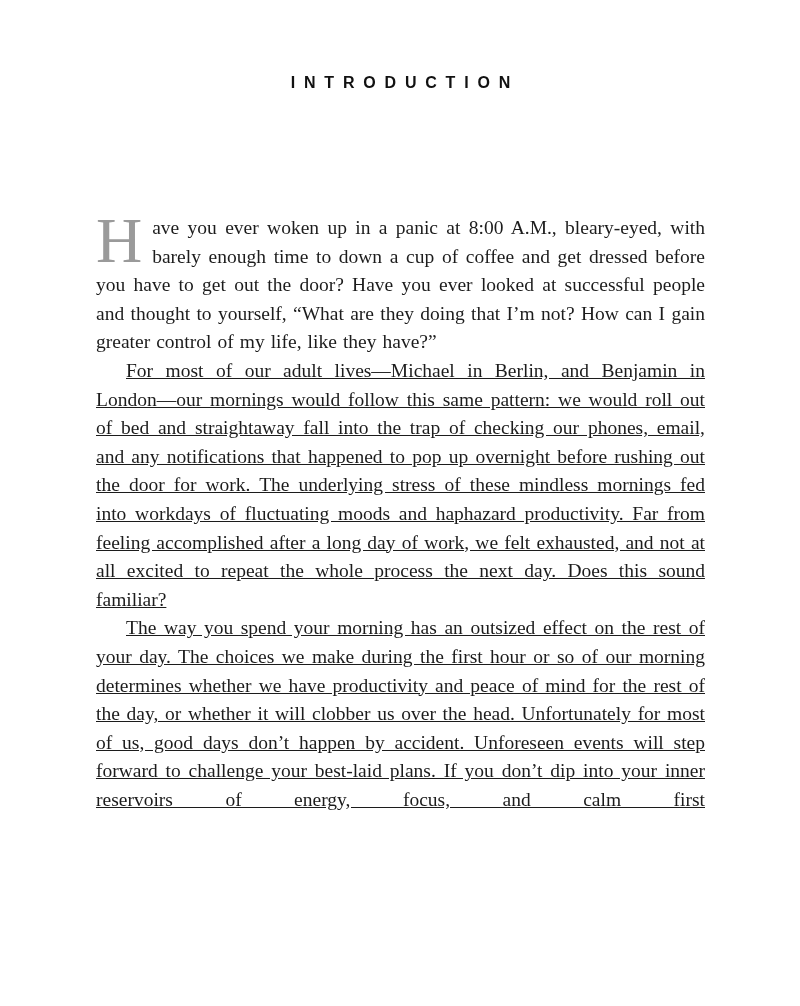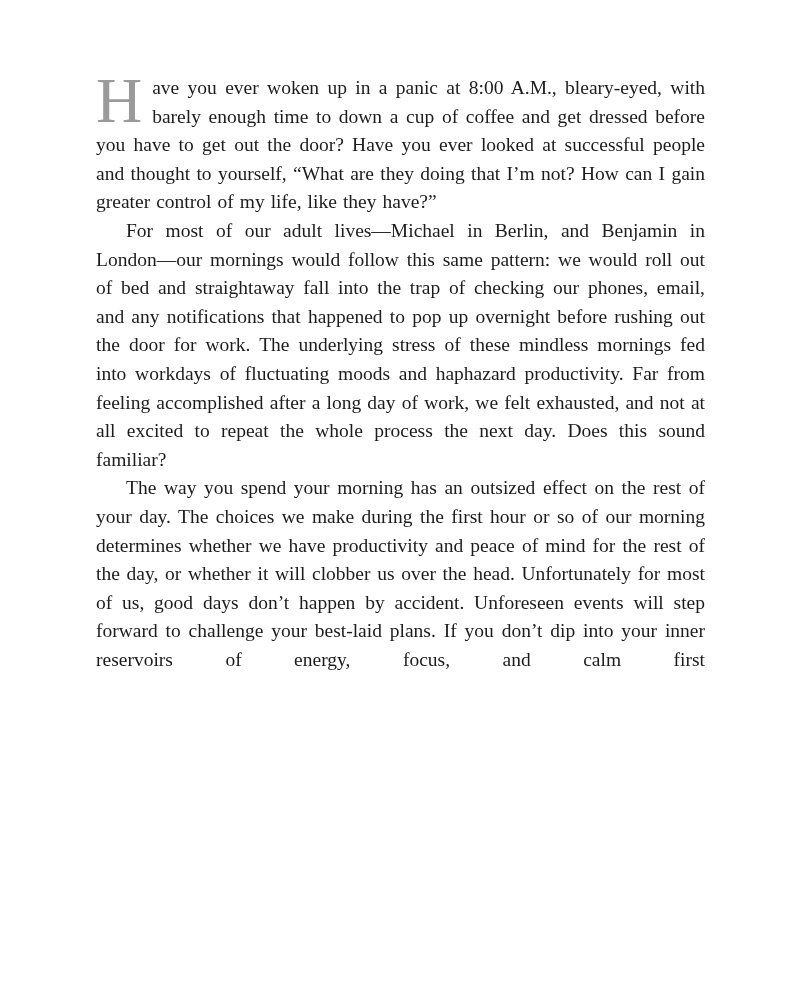--- a/index.html
+++ b/index.html
@@ -35,38 +35,40 @@
     text-align: justify;
     hyphens: auto;
     -webkit-hyphens: auto;
     word-spacing: 0.06em;
   }
   .para {
     margin: 0;
   }
   .para.indent {
     text-indent: 30px;
+    text-decoration: underline;
   }
   .para.justify-last {
     text-align-last: justify;
   }
   .dropcap {
     float: left;
     font-size: 64px;
     line-height: 50px;
     padding: 2px 10px 0 0;
     color: #9a9a9a;
     font-family: "Liberation Serif", "DejaVu Serif", serif;
     font-weight: 400;
   }
 </style>
 </head>
 <body>
 
 <div class="page">
+  <h1 class="chapter-title">INTRODUCTION</h1>
 
   <div class="body-text">
     <p class="para first"><span class="dropcap">H</span><span>ave you ever woken up in a panic at 8:00 A.M., bleary-eyed, with barely enough time to down a cup of coffee and get dressed before you have to get out the door? Have you ever looked at successful people and thought to yourself, “What are they doing that I’m not? How can I gain greater control of my life, like they have?”</span></p>
 
     <p class="para indent">For most of our adult lives—Michael in Berlin, and Benjamin in London—our mornings would follow this same pattern: we would roll out of bed and straightaway fall into the trap of checking our phones, email, and any notifications that happened to pop up overnight before rushing out the door for work. The underlying stress of these mindless mornings fed into workdays of fluctuating moods and haphazard productivity. Far from feeling accomplished after a long day of work, we felt exhausted, and not at all excited to repeat the whole process the next day. Does this sound familiar?</p>
 
     <p class="para indent justify-last">The way you spend your morning has an outsized effect on the rest of your day. The choices we make during the first hour or so of our morning determines whether we have productivity and peace of mind for the rest of the day, or whether it will clobber us over the head. Unfortunately for most of us, good days don’t happen by accident. Unforeseen events will step forward to challenge your best-laid plans. If you don’t dip into your inner reservoirs of energy, focus, and calm first</p>
   </div>
 </div>
 

